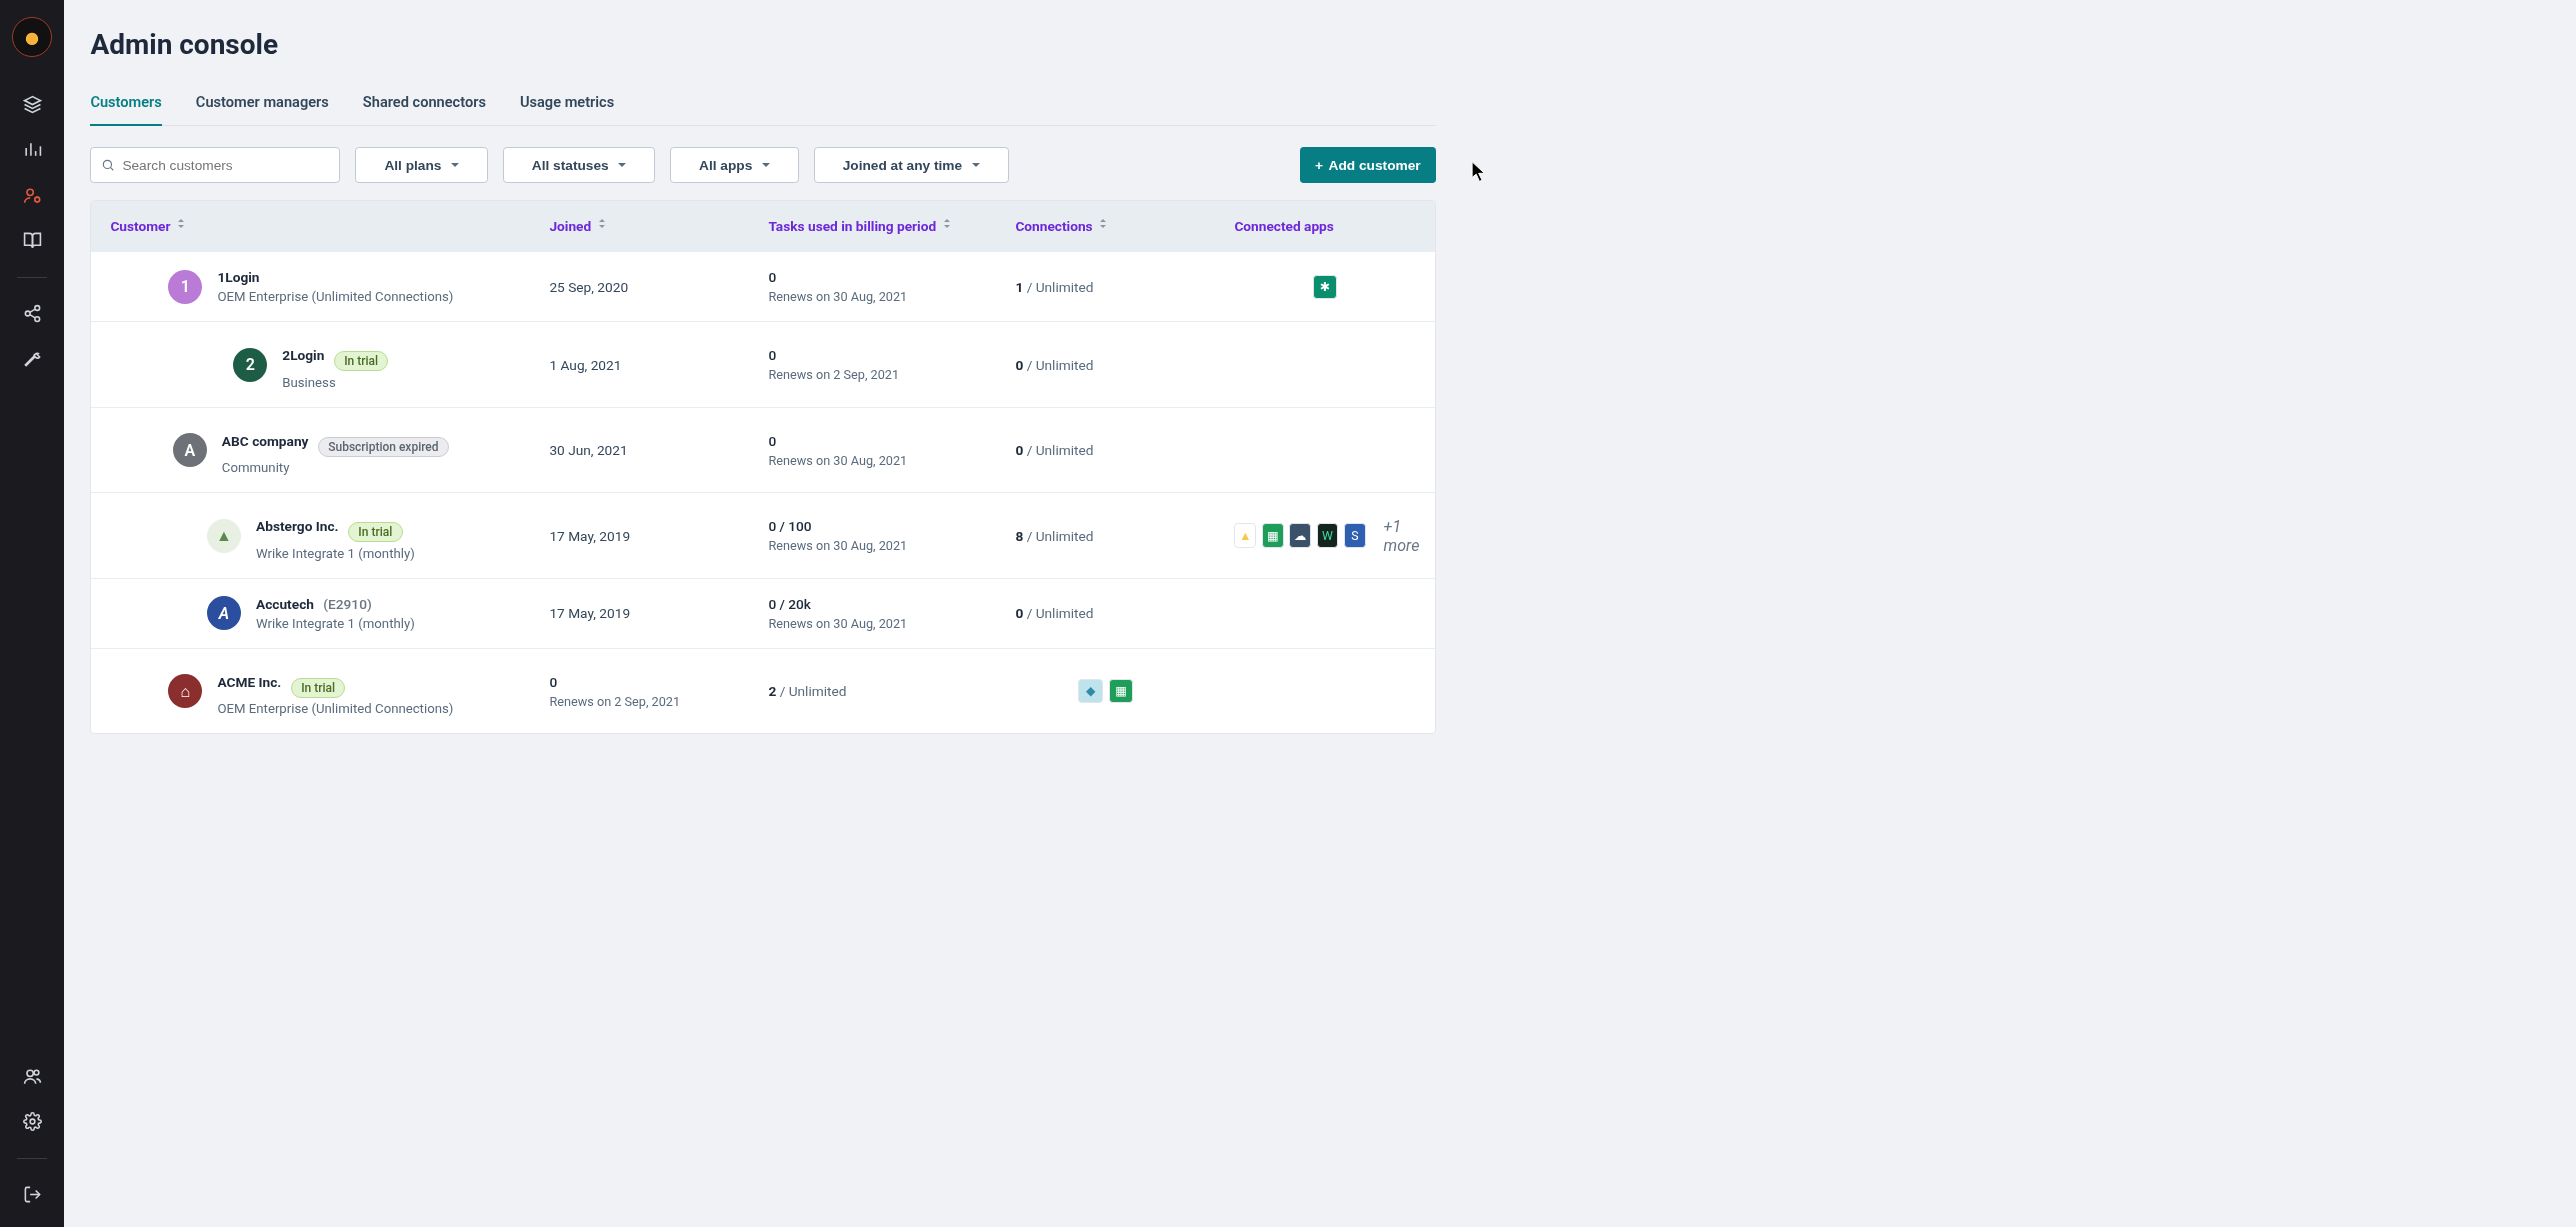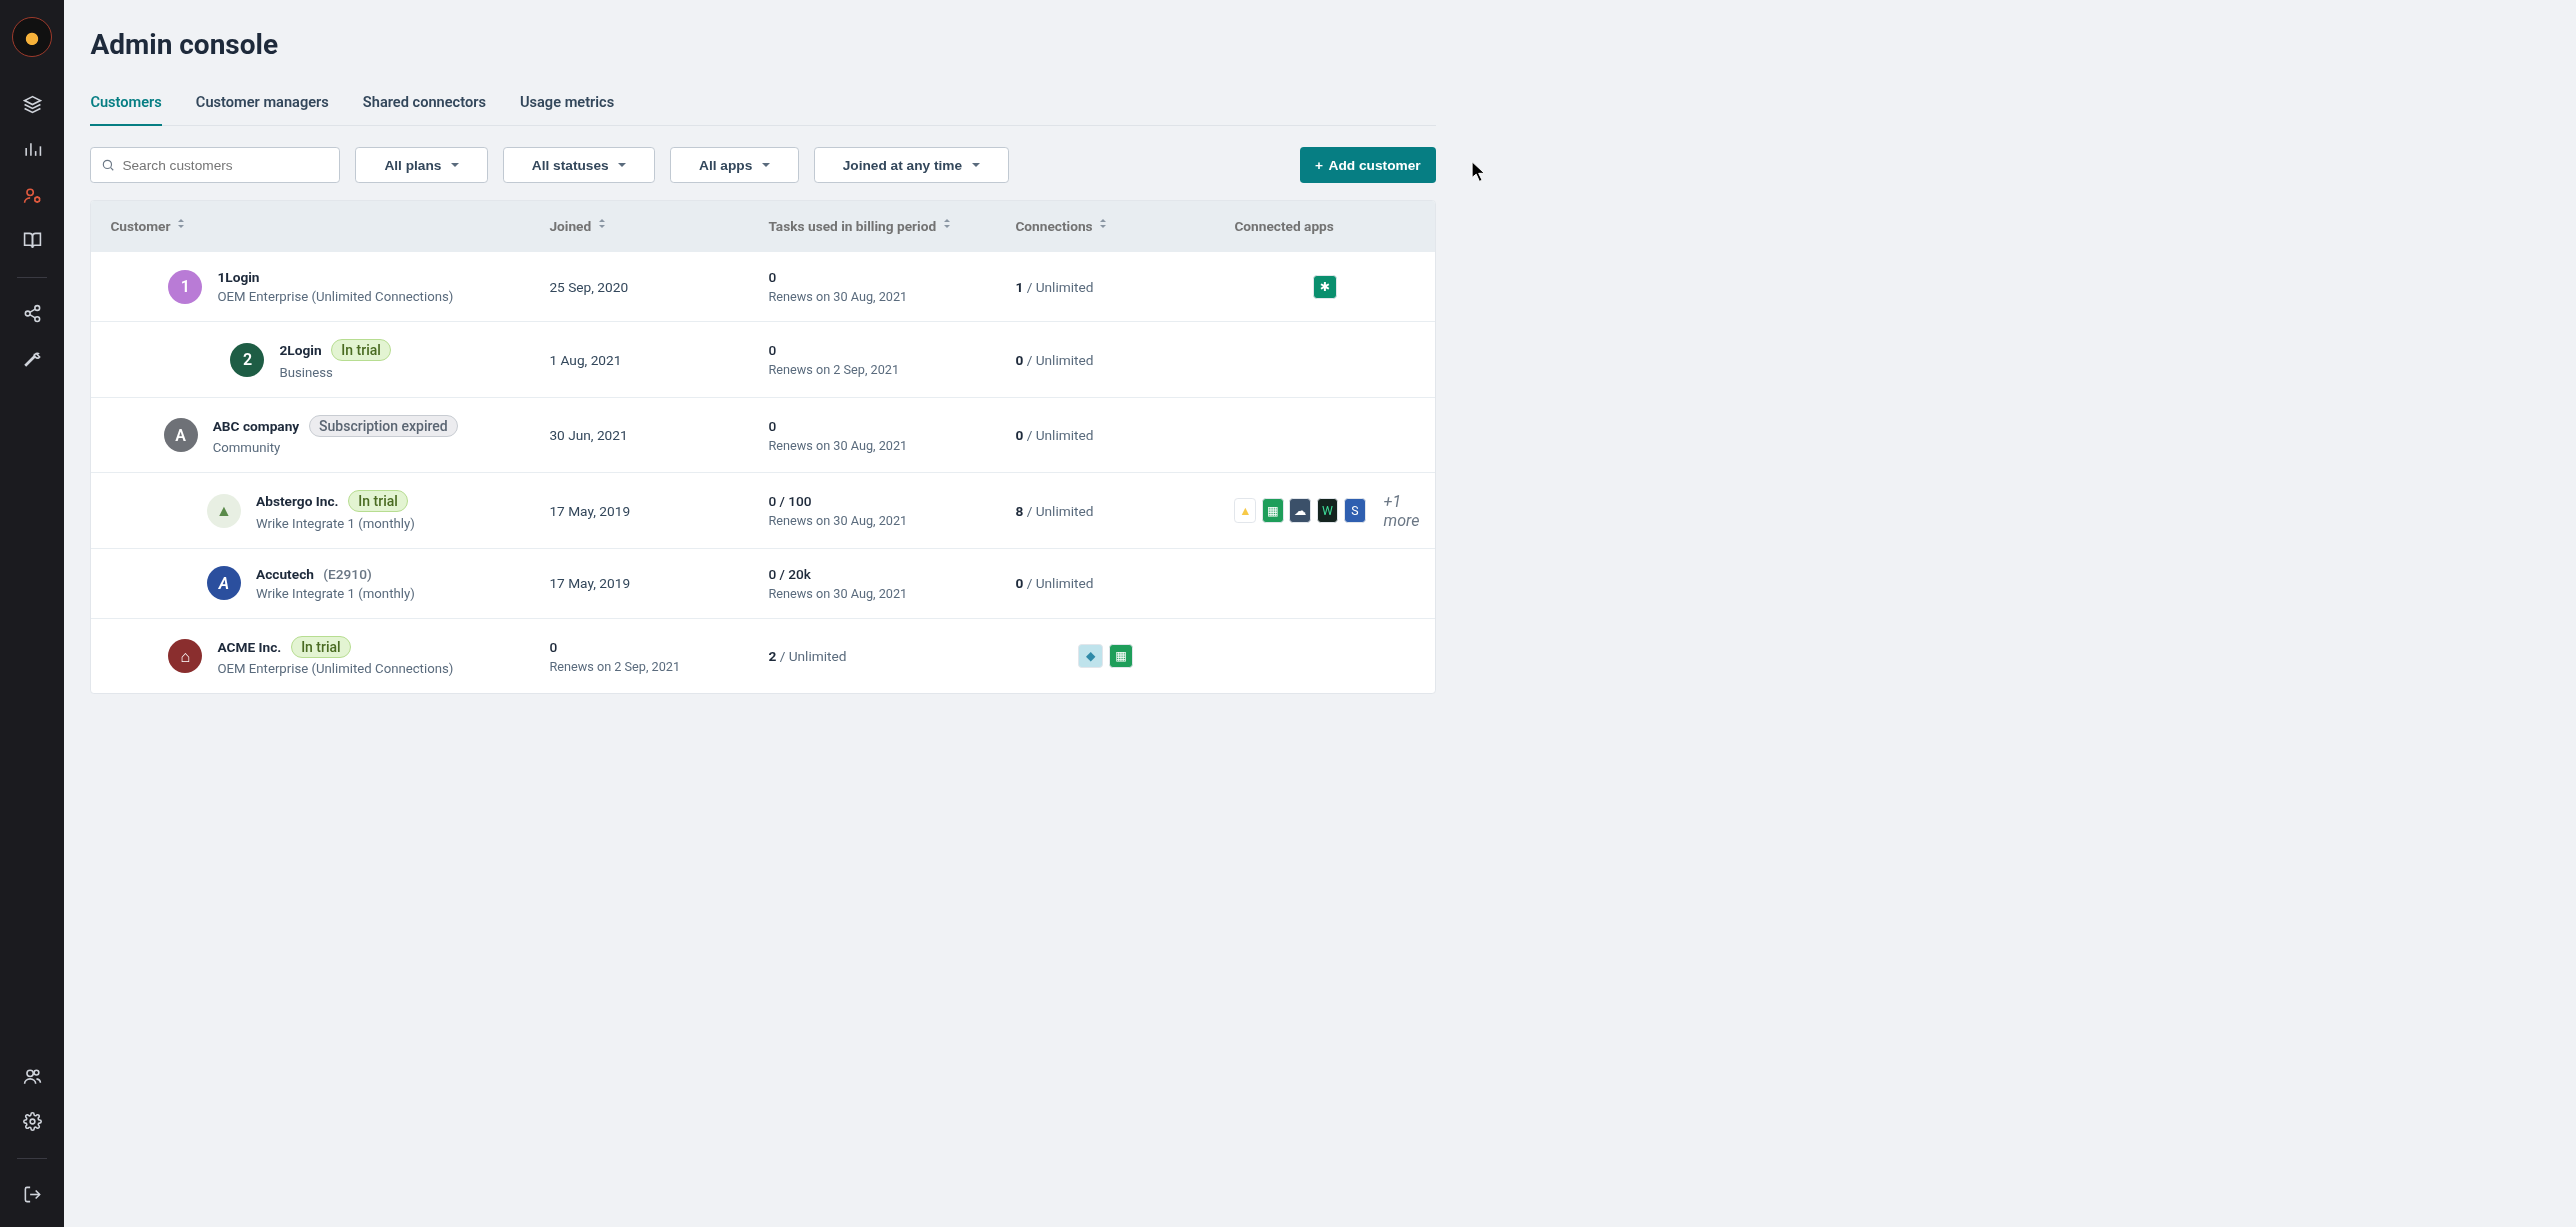--- a/index.html
+++ b/index.html
@@ -42,35 +42,35 @@
 .caret { width:0; height:0; border-left:4.7px solid transparent; border-right:4.7px solid transparent; border-top:4.7px solid #5a6b7d; }
 .spacer { flex:1; }
 .add-btn {
   height:36px; background:#067e83; color:#fff; border:none; border-radius:3.8px; padding:0 15px;
   font-size:13.7px; font-weight:600; display:flex; align-items:center; gap:5.7px; cursor:pointer;
 }
 .showing-line { display:flex; align-items:center; gap:11.3px; font-size:13.2px; color:#33475b; margin-bottom:0; }
 .showing-line .hr { flex:1; border-top:0.9px solid #dfe3e8; height:0; }
 
 .table { width:100%; border:0.9px solid #e2e6eb; border-radius:3.8px; overflow:hidden; background:#fff; margin-top:11.3px;}
-.thead { display:grid; grid-template-columns: 439px 219px 247px 219px 1fr; background:#e8edf1; font-size:13.7px; font-weight:700; color:#737373; }
+.thead { display:grid; grid-template-columns: 439px 219px 247px 219px 1fr; background:#e8edf1; font-size:13.7px; font-weight:700; color:#6d28d9; }
 .th { padding:17px 19px; display:flex; align-items:center; gap:5.7px; }
 .sort { width:0; height:0; position:relative; margin-left:1.9px;}
 .sort::before { content:""; position:absolute; left:0; top:-7.6px; border-left:3.8px solid transparent; border-right:3.8px solid transparent; border-bottom:3.8px solid #8a96a3;}
 .sort::after { content:""; position:absolute; left:0; top:-1.9px; border-left:3.8px solid transparent; border-right:3.8px solid transparent; border-top:3.8px solid #8a96a3;}
 
 .row { display:grid; grid-template-columns: 439px 219px 247px 219px 1fr; border-top:0.9px solid #e8edf1; }
 .cell { padding:17px 19px; font-size:13.7px; color:#33475b; display:flex; flex-direction:column; justify-content:center; gap:3.8px;}
 .cust-cell { flex-direction:row; align-items:center; gap:15px; }
 .avatar { width:34px; height:34px; border-radius:50%; display:flex; align-items:center; justify-content:center; font-weight:600; color:#fff; font-size:16px; flex-shrink:0;}
 .cust-info { display:flex; flex-direction:column; gap:3.8px; }
 .name-line { display:flex; align-items:center; gap:9.4px; }
 .cust-name { font-weight:700; color:#1e2a3b; }
 .cust-code { color:#6b7785; font-weight:500; }
-.badge { font-size:14px; padding:1.9px 9.4px; border-radius:11.3px; border:0.9px solid; font-weight:500;}
+.badge { font-size:12px; padding:1.9px 9.4px; border-radius:11.3px; border:0.9px solid; font-weight:500;margin-top:12px;}
 .badge.trial { background:#e3f4d2; border-color:#b7dd91; color:#4a6b22;}
 .badge.expired { background:#ececef; border-color:#c8ccd2; color:#5a6572;}
 .sub-line { color:#5a6b7d; font-size:13.2px; }
 .tasks-main { color:#1e2a3b; font-weight:500; }
 .renew-line { color:#5a6b7d; font-size:12.7px; }
 .conn-bold { color:#1e2a3b; font-weight:700; }
 .conn-rest { color:#5a6b7d; }
 .apps-cell { flex-direction:row; align-items:center; gap:5.7px; }
 .app-icon { width:24.6px; height:24.6px; border:0.9px solid #e2e6eb; border-radius:3.8px; display:flex; align-items:center; justify-content:center; font-size:12.3px;}
 .more-link { color:#6b7785; font-style:italic; font-size:16px; margin-left:12px;}

